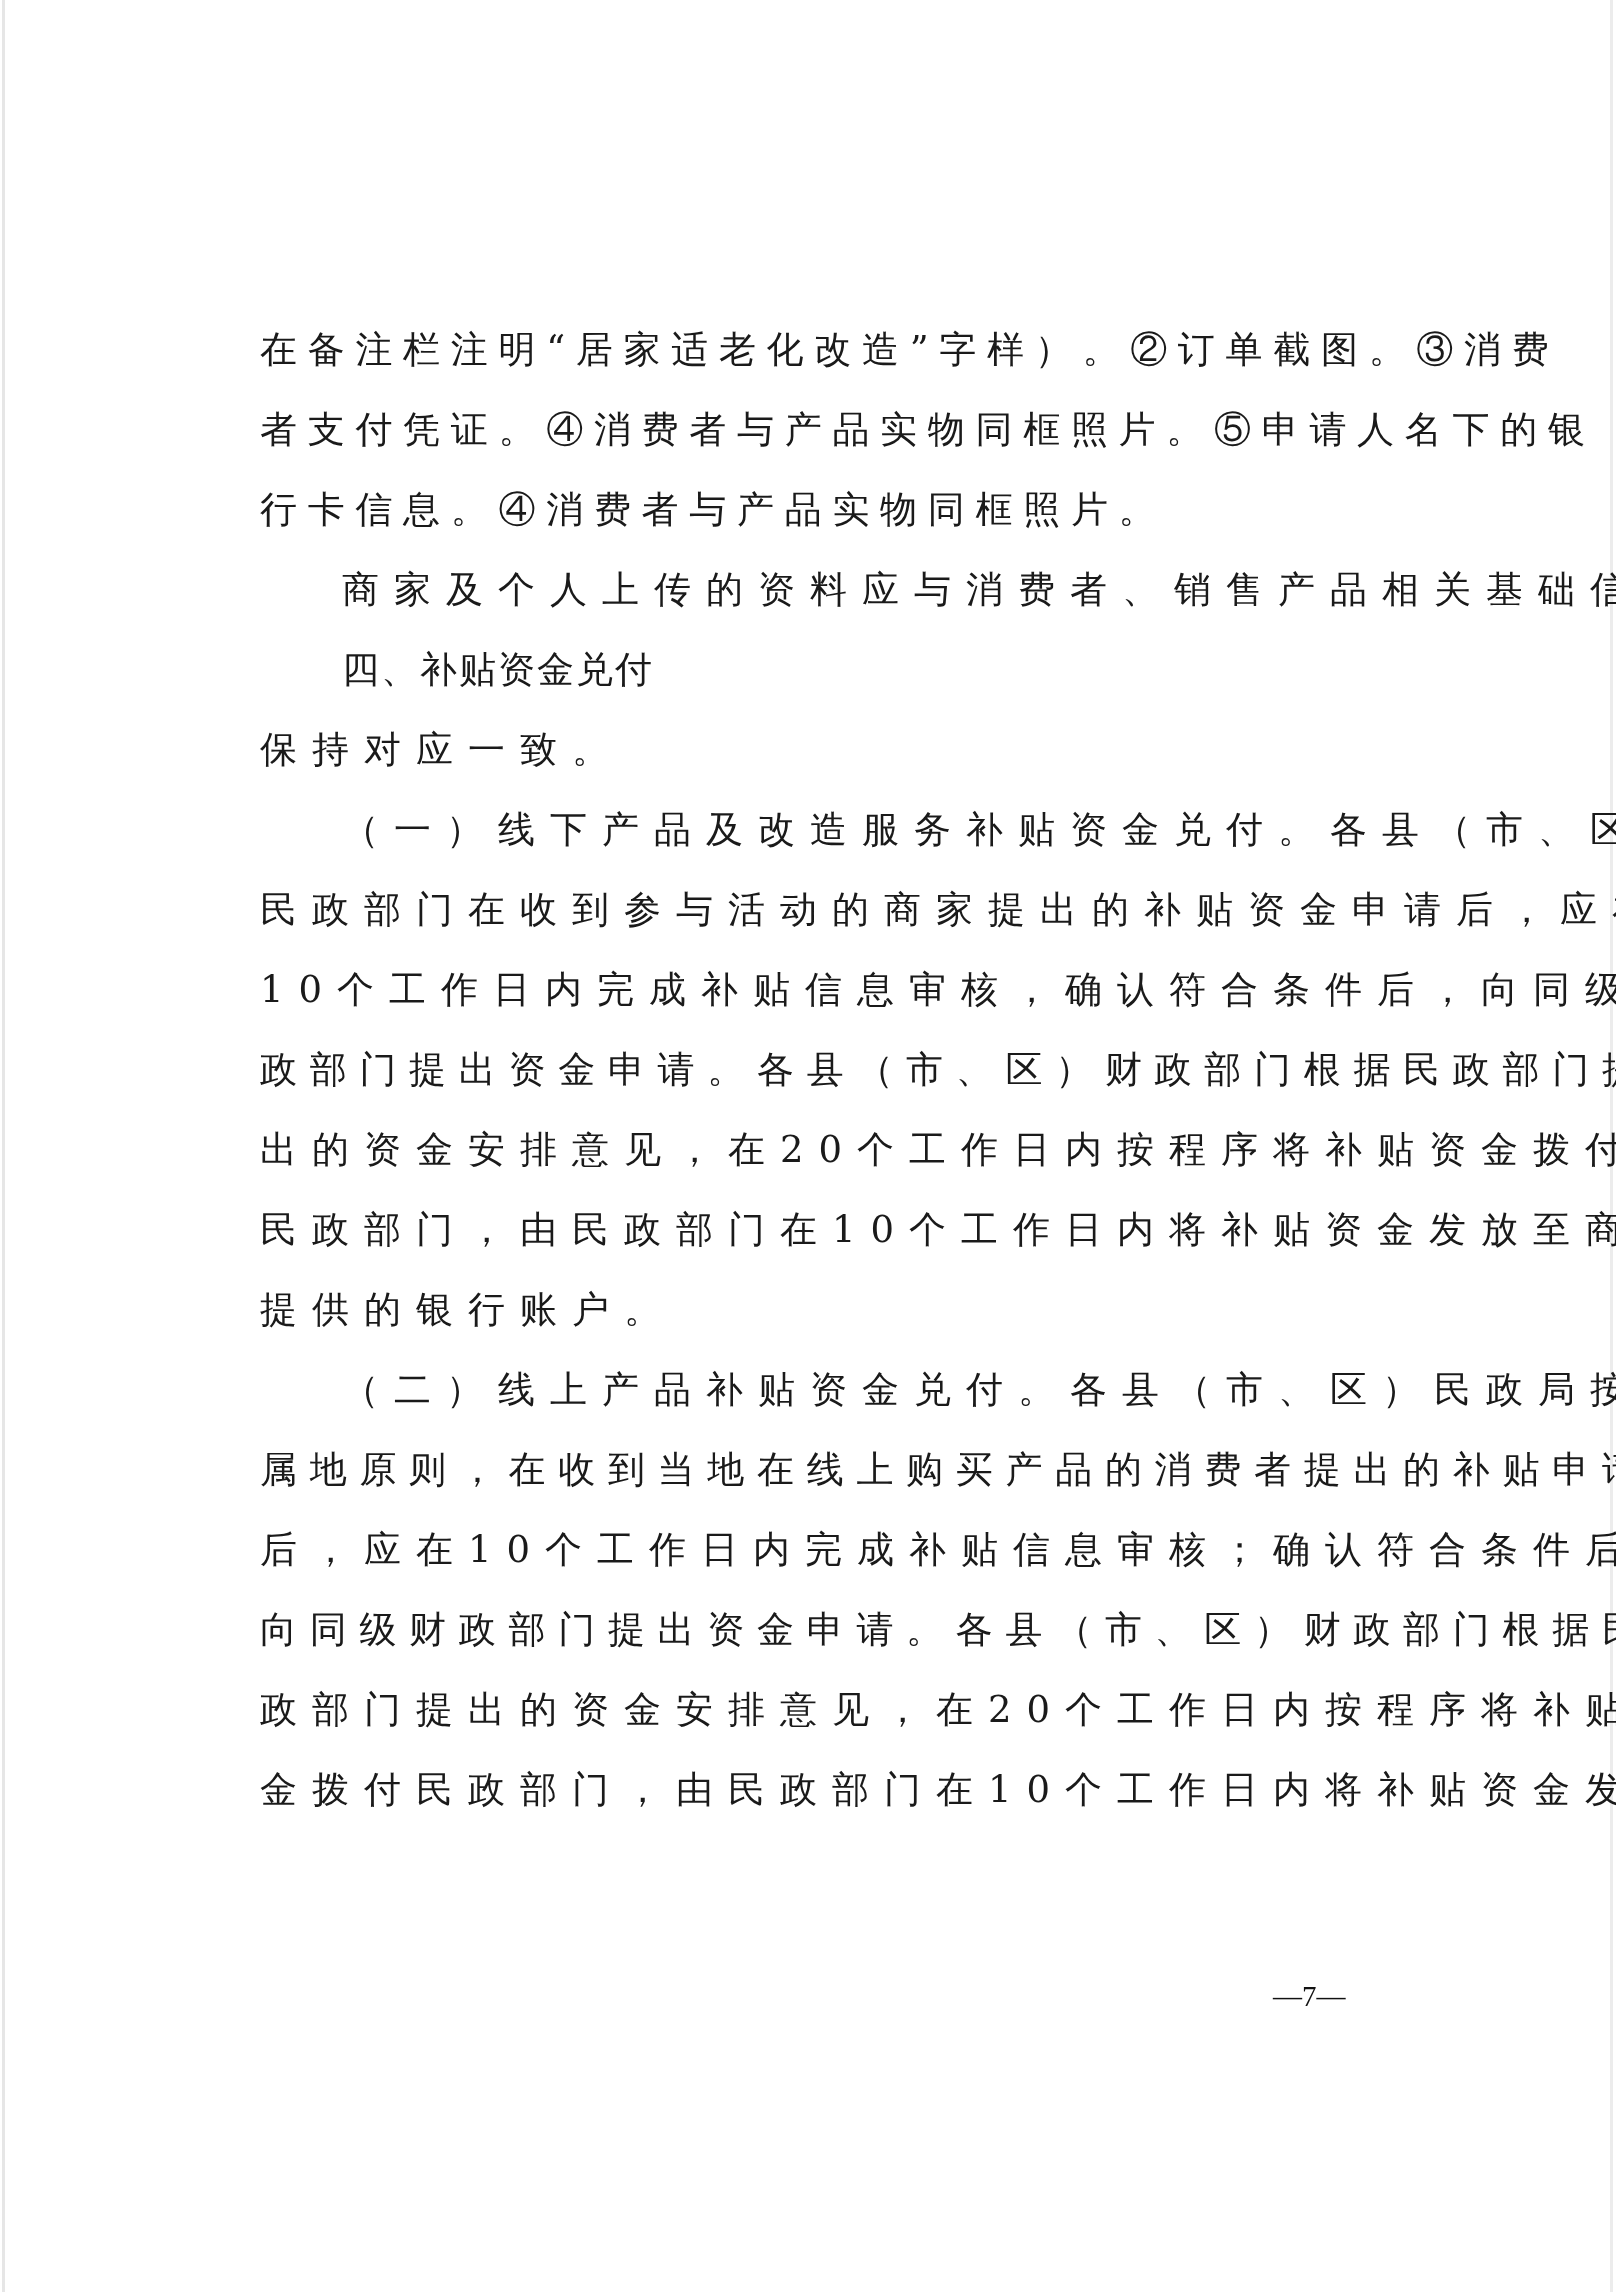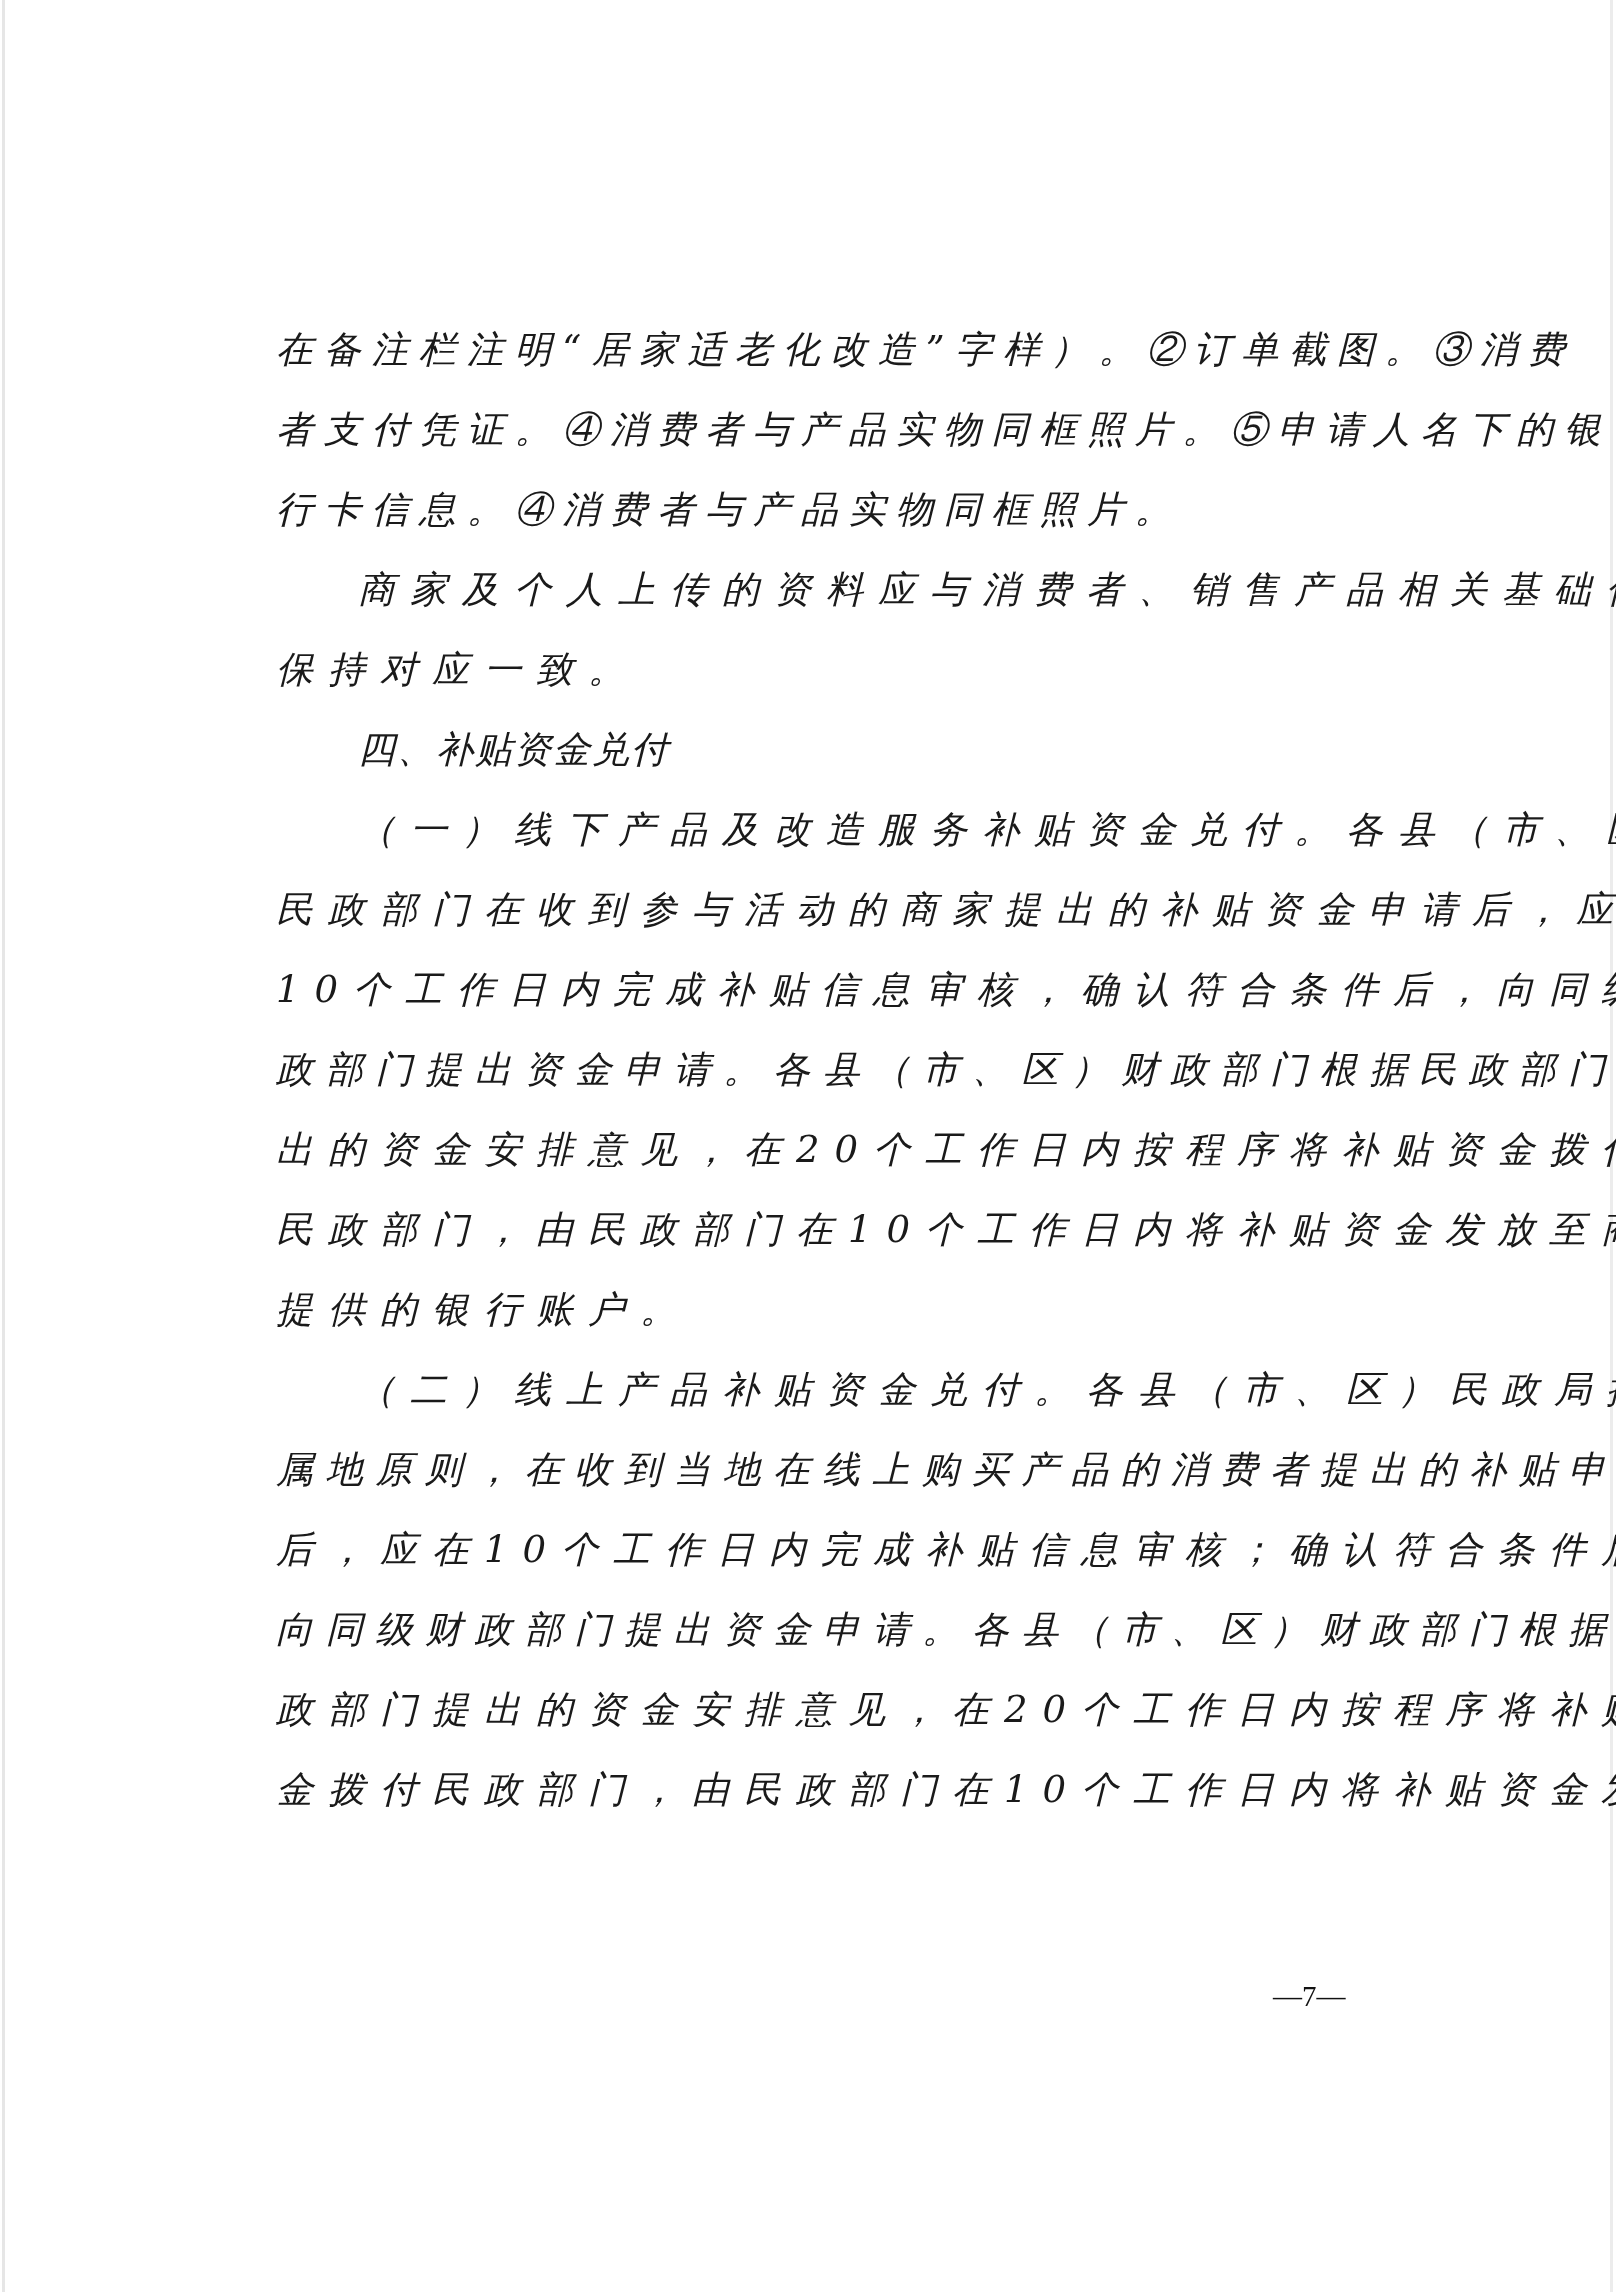--- a/index.html
+++ b/index.html
@@ -22,24 +22,23 @@
       background: #e6e6e6;
     }
     .edge-right {
       position: absolute;
       right: 3.9px; top: 0;
       width: 2.9px; height: 2293px;
       background: #ececec;
     }
     .page-body {
       position: absolute;
-      left: 276px;
+      left: 260px;
       top: 310px;
       width: 1161px;
-      font-style: italic;
     }
     .line {
       height: 80px;
       line-height: 80px;
       font-size: 37px;
       white-space: nowrap;
       letter-spacing: 15px;
       overflow: visible;
     }
     .line.heading {
@@ -71,22 +70,22 @@
 <body>
 
 <div class="edge-left"></div>
 <div class="edge-right"></div>
 
 <div class="page-body">
   <div class="line tight">在备注栏注明“居家适老化改造”字样）。②订单截图。③消费</div>
   <div class="line tight">者支付凭证。④消费者与产品实物同框照片。⑤申请人名下的银</div>
   <div class="line tight">行卡信息。④消费者与产品实物同框照片。</div>
   <div class="line indent">商家及个人上传的资料应与消费者、销售产品相关基础信息</div>
+  <div class="line heading">四、补贴资金兑付</div>
   <div class="line">保持对应一致。</div>
-  <div class="line heading">四、补贴资金兑付</div>
   <div class="line indent">（一）线下产品及改造服务补贴资金兑付。各县（市、区）</div>
   <div class="line">民政部门在收到参与活动的商家提出的补贴资金申请后，应在</div>
   <div class="line">10个工作日内完成补贴信息审核，确认符合条件后，向同级财</div>
   <div class="line tight2">政部门提出资金申请。各县（市、区）财政部门根据民政部门提</div>
   <div class="line">出的资金安排意见，在20个工作日内按程序将补贴资金拨付至</div>
   <div class="line">民政部门，由民政部门在10个工作日内将补贴资金发放至商家</div>
   <div class="line">提供的银行账户。</div>
   <div class="line indent">（二）线上产品补贴资金兑付。各县（市、区）民政局按照</div>
   <div class="line tight2">属地原则，在收到当地在线上购买产品的消费者提出的补贴申请</div>
   <div class="line">后，应在10个工作日内完成补贴信息审核；确认符合条件后，</div>

